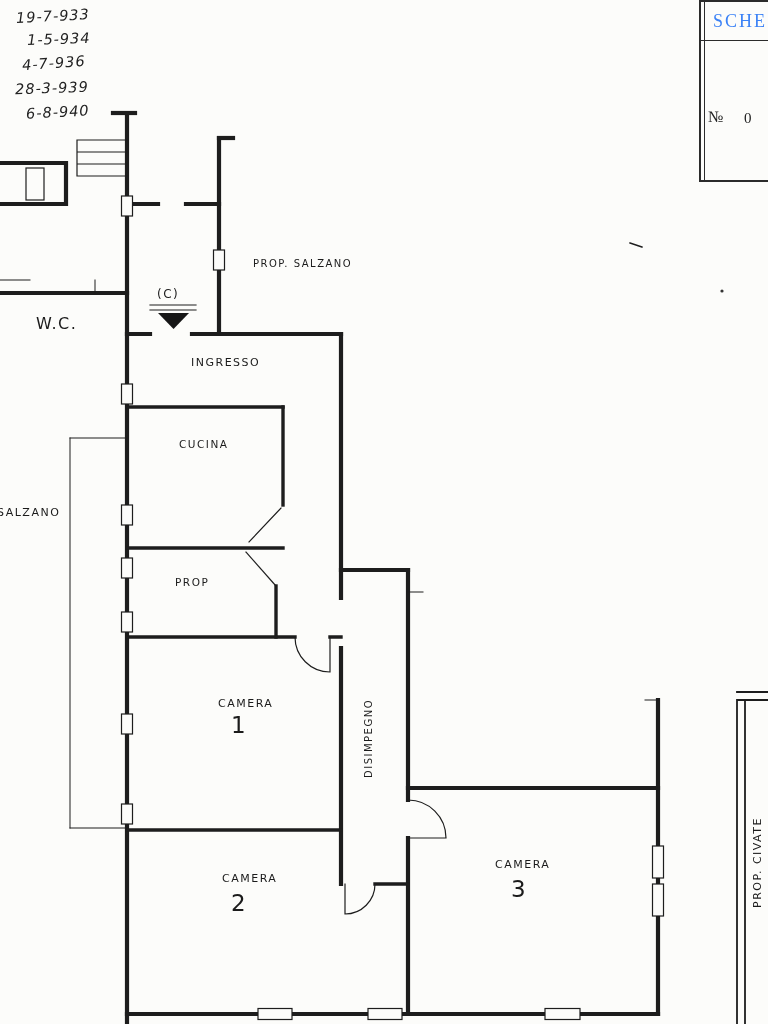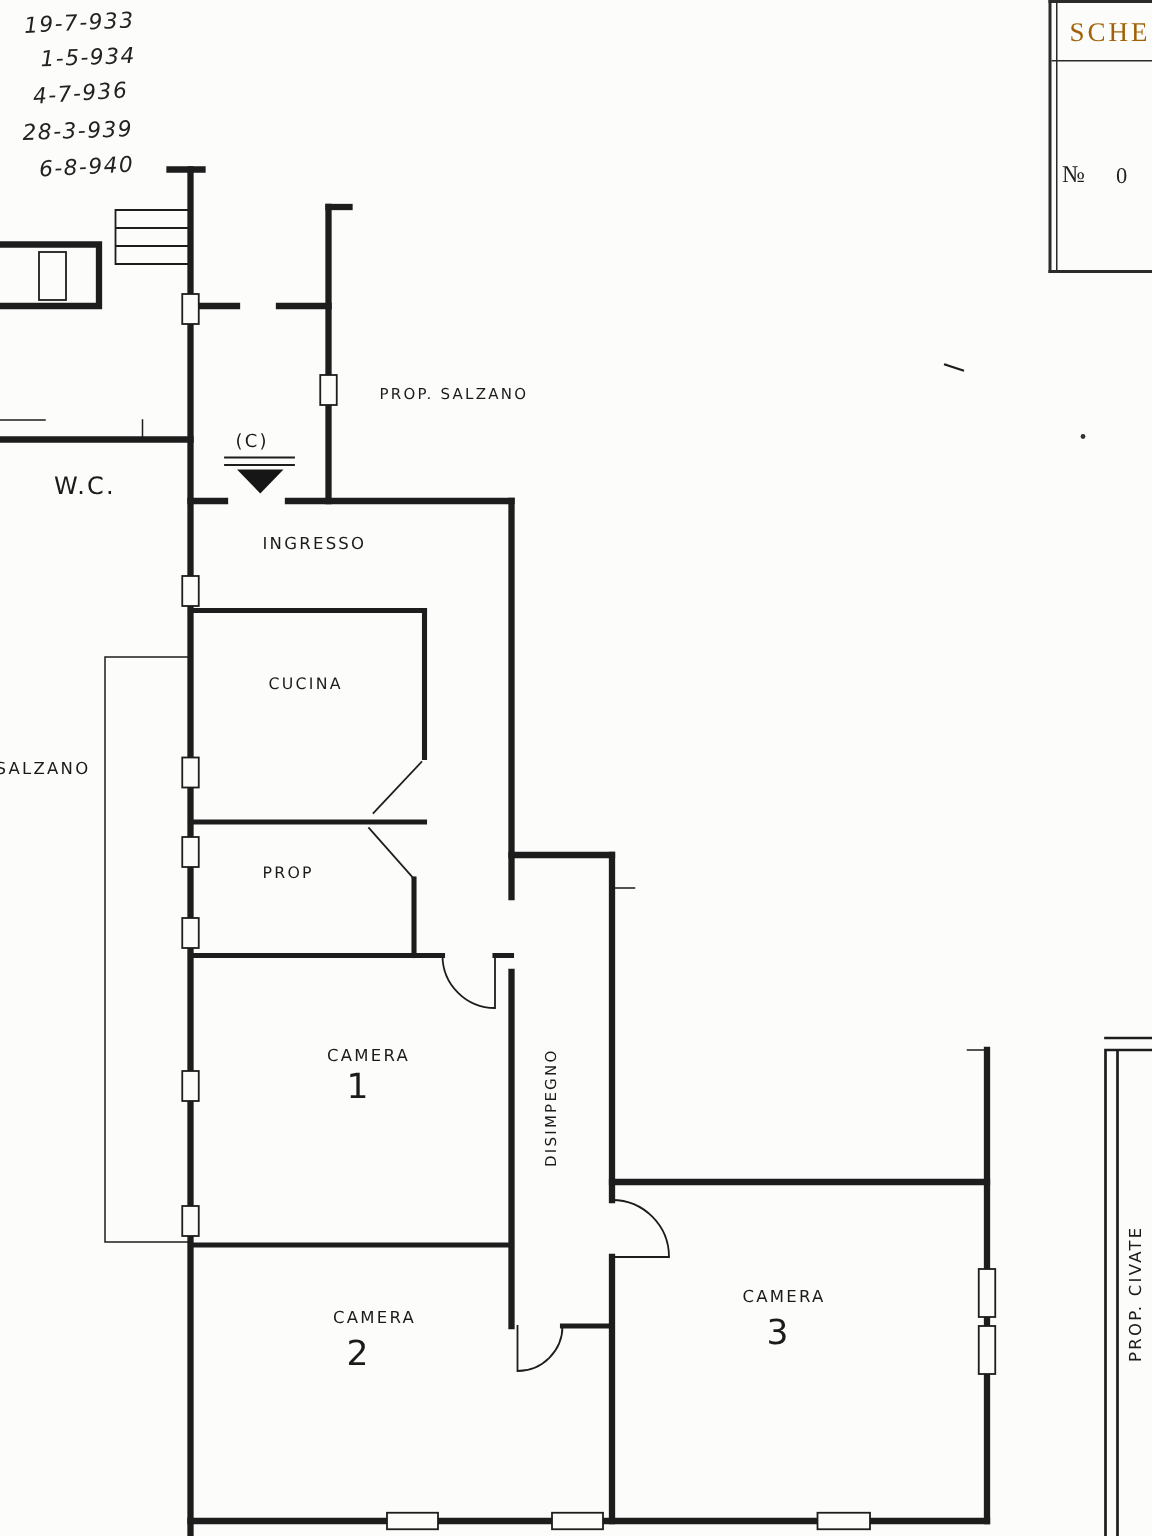--- a/index.html
+++ b/index.html
@@ -47,21 +47,21 @@
     position:absolute;left:3px;top:0;bottom:0;
     border-left:1.2px solid #2b2b2b;
   }
   .stamp-divider{
     position:absolute;left:0;right:0;top:38px;
     border-top:1.5px solid #2b2b2b;
   }
   .stamp-title{
     position:absolute;left:12px;top:9px;
     font-family:"Liberation Serif",serif;
-    font-size:18px;letter-spacing:2px;color:#a16207;
+    font-size:18px;letter-spacing:2px;color:#3b82f6;
     white-space:nowrap;
   }
   .stamp-no{
     position:absolute;left:7px;top:106px;
     font-family:"Liberation Serif",serif;
     font-size:16px;color:#222;
   }
   .stamp-no-value{
     position:absolute;left:43px;top:108px;
     font-family:"Liberation Serif",serif;
@@ -167,22 +167,22 @@
   <div class="stamp-no">№</div>
   <div class="stamp-no-value">0</div>
 </div>
 
 <div class="lbl" style="left:253px;top:258px;font-size:10px;">PROP. SALZANO</div>
 <div class="lbl" style="left:157px;top:287px;font-size:12px;">(C)</div>
 <div class="lbl" style="left:36px;top:314px;font-size:16px;">W.C.</div>
 <div class="lbl" style="left:-3px;top:506px;font-size:11px;">SALZANO</div>
 <div class="lbl vert" style="left:704px;top:856px;width:106px;font-size:11px;">PROP. CIVATE</div>
 
-<div class="lbl" style="left:175px;top:356px;font-size:11px;">INGRESSO</div>
-<div class="lbl" style="left:179px;top:450px;">CUCINA</div>
+<div class="lbl" style="left:191px;top:356px;font-size:11px;">INGRESSO</div>
+<div class="lbl" style="left:179px;top:438px;">CUCINA</div>
 <div class="lbl" style="left:175px;top:576px;">PROP</div>
 
 <div class="lbl" style="left:218px;top:697px;font-size:11px;">CAMERA</div>
 <div class="num" style="left:231px;top:712px;">1</div>
 
 <div class="lbl vert" style="left:320px;top:733px;width:96px;font-size:10px;">DISIMPEGNO</div>
 
 <div class="lbl" style="left:222px;top:872px;font-size:11px;">CAMERA</div>
 <div class="num" style="left:231px;top:890px;">2</div>
 

